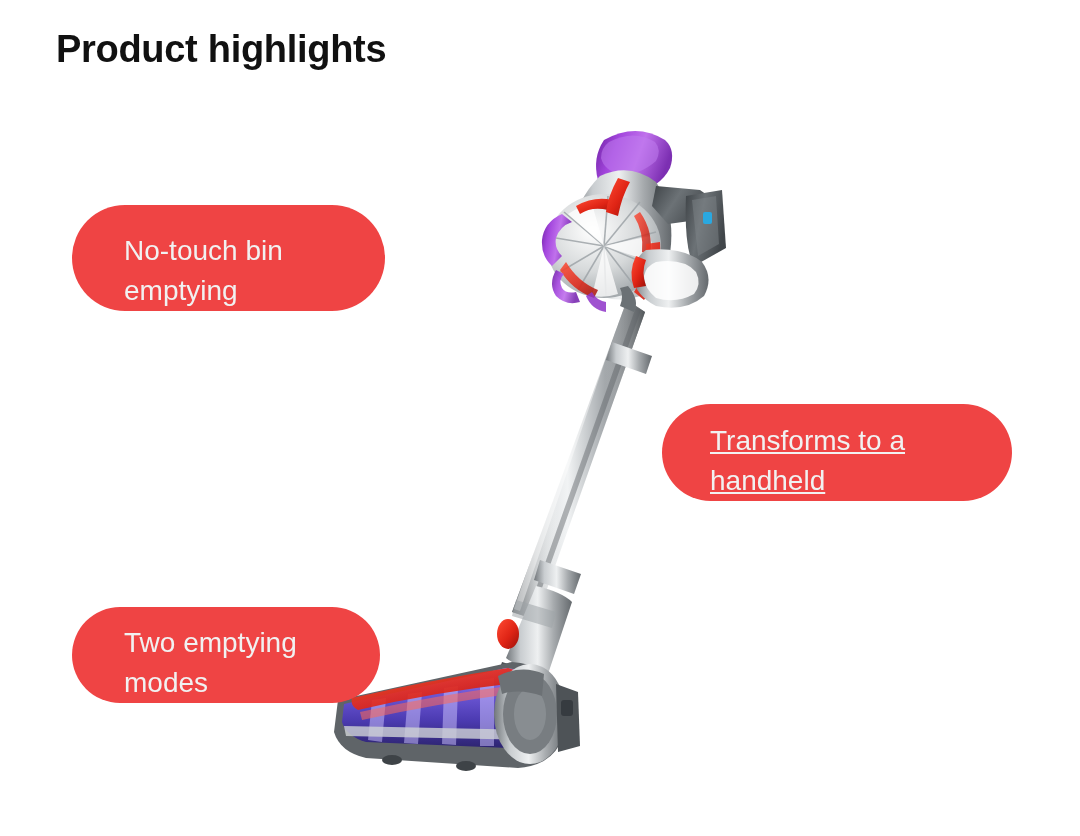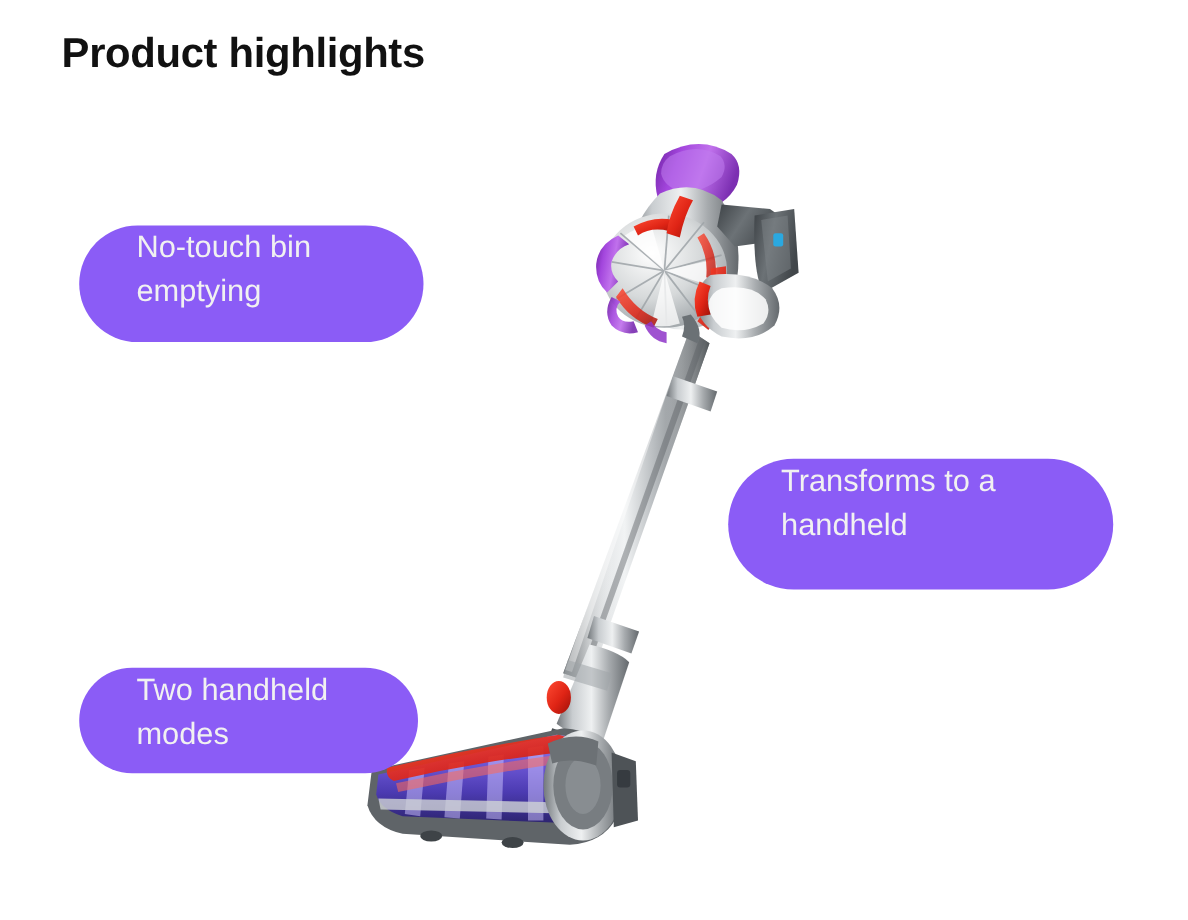--- a/index.html
+++ b/index.html
@@ -24,38 +24,38 @@
     font-size: 38px;
     font-weight: bold;
     color: #111111;
     letter-spacing: -0.3px;
     white-space: nowrap;
   }
 
   
   .pill {
     position: absolute;
-    background: #8b5cf6;
+    background: #ef4444;
     border-radius: 999px;
     color: #f2f2f2;
     display: flex;
-    align-items: flex-start;
+    align-items: flex-end;
     box-sizing: border-box;
     z-index: 30;
   }
   .pill-text {
     font-size: 28px;
     line-height: 40px;
     font-weight: normal;
     color: #f1f1f1;
     white-space: pre-line;
     display: block;
   }
   #pill-no-touch   { left: 72px;  top: 205px; width: 313px; height: 106px; padding-left: 52px; padding-right: 24px; }
-  #pill-transforms { left: 662px; top: 417px; width: 350px; height: 119px;  padding-left: 48px; padding-right: 24px; }
+  #pill-transforms { left: 662px; top: 404px; width: 350px; height: 97px;  padding-left: 48px; padding-right: 24px; text-decoration: underline; }
   #pill-two-modes  { left: 72px;  top: 607px; width: 308px; height: 96px;  padding-left: 52px; padding-right: 20px; }
 
   
   #product {
     position: absolute;
     left: 0;
     top: 0;
     width: 1080px;
     height: 836px;
     z-index: 10;
@@ -234,17 +234,17 @@
     <span class="pill-text">No-touch bin
 emptying</span>
   </div>
 
   <div class="pill" id="pill-transforms">
     <span class="pill-text">Transforms to a
 handheld</span>
   </div>
 
   <div class="pill" id="pill-two-modes">
-    <span class="pill-text">Two handheld
+    <span class="pill-text">Two emptying
 modes</span>
   </div>
 
 </div>
 
 </body></html>

